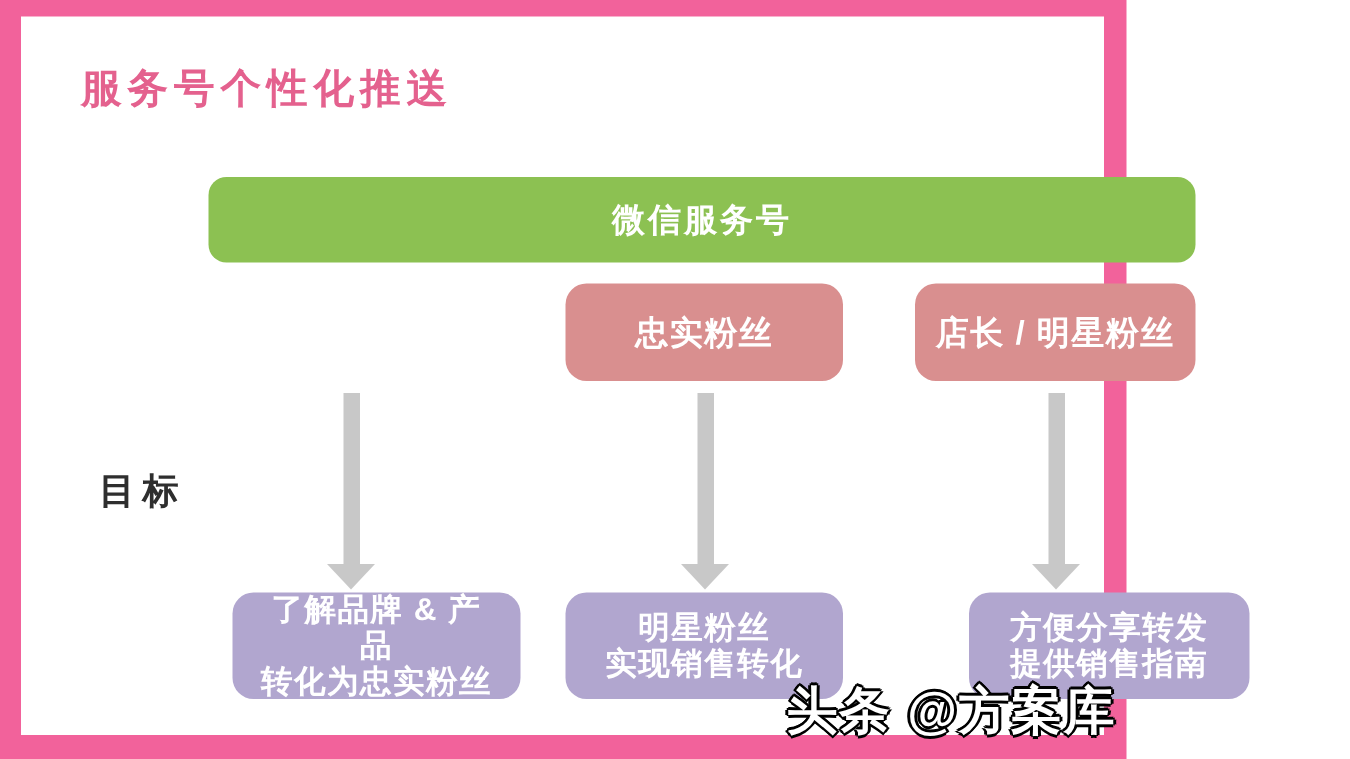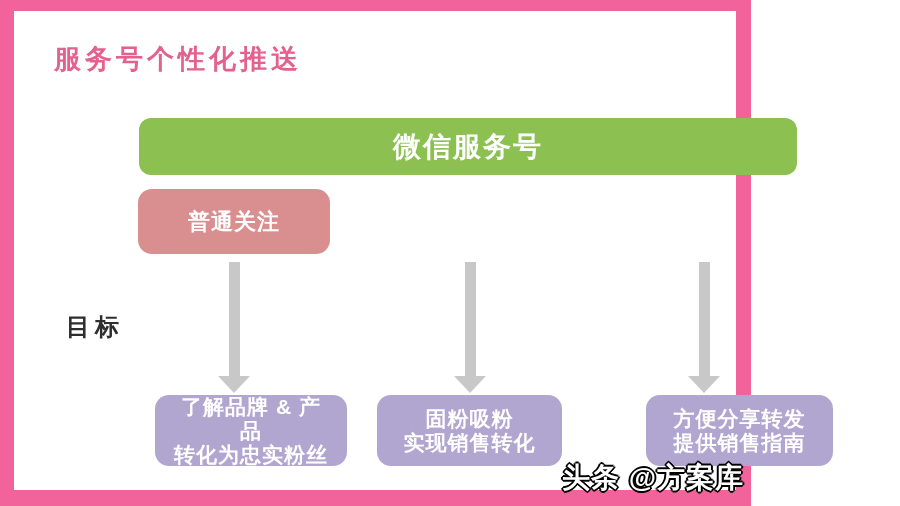--- a/index.html
+++ b/index.html
@@ -18,21 +18,21 @@
   }
   .slide-title{
     position:absolute;left:40px;top:30px;
     font-size:27px;font-weight:bold;letter-spacing:4px;
     color:var(--title,#E4618E);
   }
   .root-box{
     position:absolute;left:125px;top:107px;width:658px;height:57px;
     background:var(--root-box,#8CC152);border-radius:12px;
     display:flex;align-items:center;justify-content:center;
-    color:var(--box-text,#fff);font-size:28px;font-weight:bold;letter-spacing:2px;
+    color:var(--box-text,#fff);font-size:22px;font-weight:bold;letter-spacing:2px;
   }
   .tier-box{
     position:absolute;top:178px;height:65px;
     background:var(--tier-box,#D98F8F);border-radius:14px;
     display:flex;align-items:center;justify-content:center;
     color:var(--box-text,#fff);font-size:22px;font-weight:bold;letter-spacing:1px;
   }
   .tier-0{left:124px;width:192px;}
   .tier-1{left:363px;width:185px;}
   .tier-2{left:596px;width:187px;}
@@ -61,43 +61,46 @@
     display:flex;align-items:center;justify-content:center;text-align:center;
     color:var(--box-text,#fff);font-size:21px;font-weight:bold;letter-spacing:1px;
     overflow:visible;
   }
   .goal-box .lines{white-space:pre-line;line-height:24px;}
   .goal-0{left:141px;width:192px;}
   .goal-1{left:363px;width:185px;}
   .goal-2{left:632px;width:187px;}
   .watermark{
     position:absolute;right:7px;bottom:9px;
-    font-size:28px;font-weight:bold;letter-spacing:1px;
+    font-size:34px;font-weight:bold;letter-spacing:1px;
     color:var(--watermark-fill,#fff);
     text-shadow:
       -2px 0 var(--watermark-outline,#000), 2px 0 var(--watermark-outline,#000),
       0 -2px var(--watermark-outline,#000), 0 2px var(--watermark-outline,#000),
       -1px -1px var(--watermark-outline,#000), 1px -1px var(--watermark-outline,#000),
       -1px 1px var(--watermark-outline,#000), 1px 1px var(--watermark-outline,#000);
   }
 </style>
 </head>
 <body>
 
 <div id="screen">
   <div class="canvas">
 
     <div class="slide-title">服务号个性化推送</div>
 
     <div class="root-box">
       <span>微信服务号</span>
     </div>
 
-    <div class="tier-box tier-0">
-      <span>普通关注</span>
+    <div class="tier-box tier-1">
+      <span>忠实粉丝</span>
+    </div>
+    <div class="tier-box tier-2">
+      <span>店长 / 明星粉丝</span>
     </div>
 
     <div class="arrow arrow-0">
       <div class="arrow-shaft"></div>
       <div class="arrow-head"></div>
     </div>
     <div class="arrow arrow-1">
       <div class="arrow-shaft"></div>
       <div class="arrow-head"></div>
     </div>
@@ -107,21 +110,21 @@
     </div>
 
     <div class="goal-label">目标</div>
 
     <div class="goal-box goal-0">
       <span class="lines">了解品牌 &amp; 产
 品
 转化为忠实粉丝</span>
     </div>
     <div class="goal-box goal-1">
-      <span class="lines">固粉吸粉
+      <span class="lines">明星粉丝
 实现销售转化</span>
     </div>
     <div class="goal-box goal-2">
       <span class="lines">方便分享转发
 提供销售指南</span>
     </div>
 
   </div>
 
   <div class="watermark">头条 @方案库</div>

